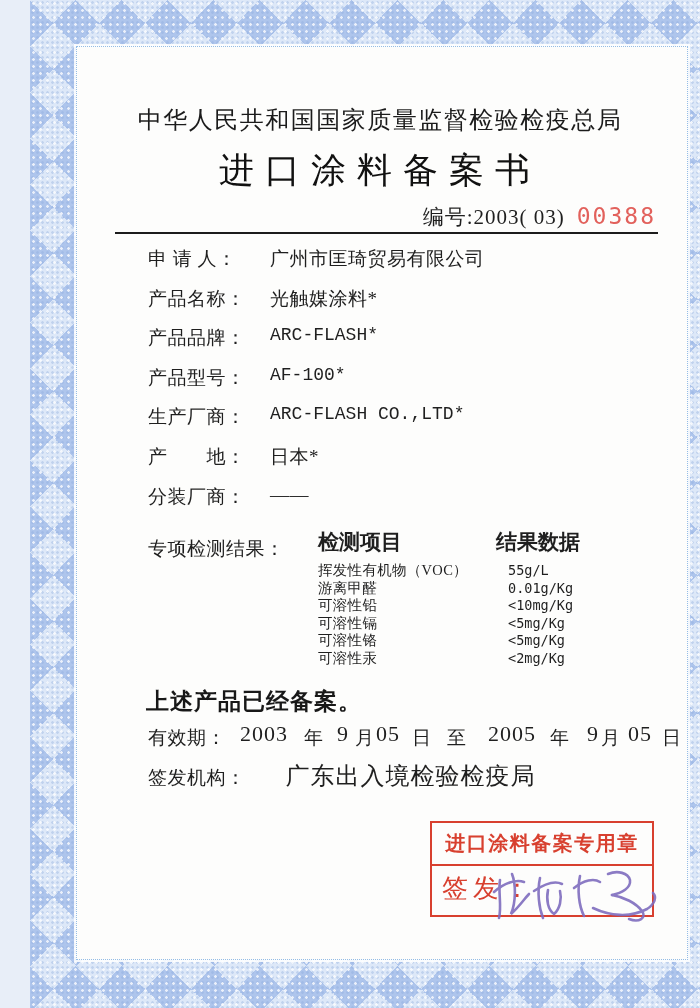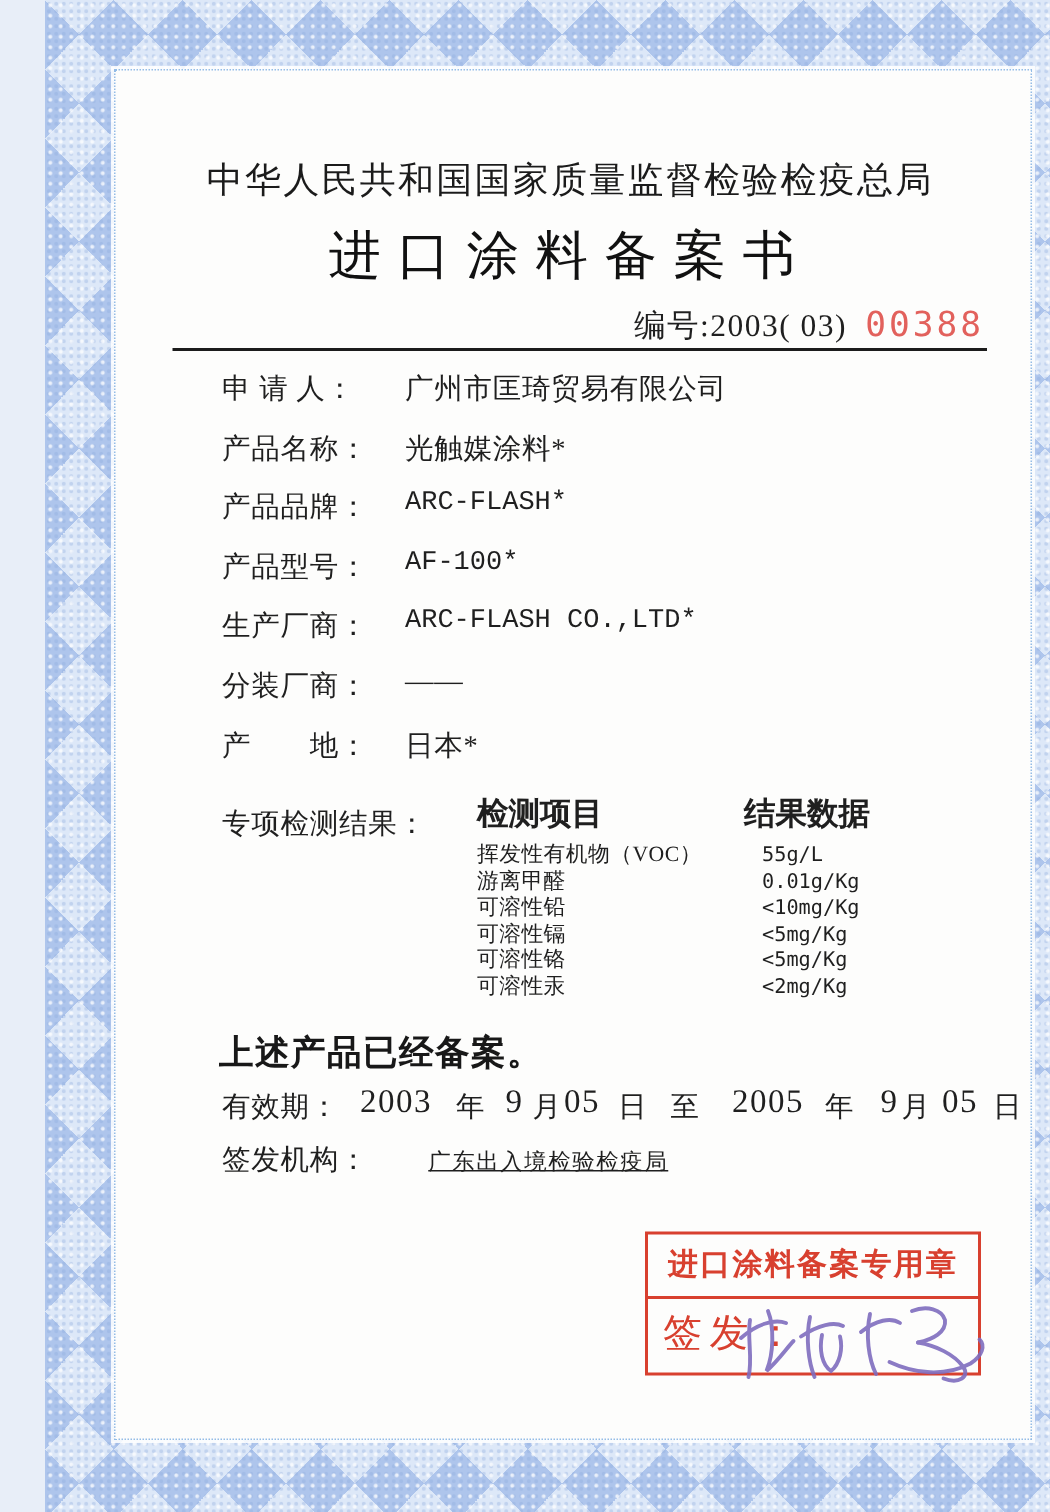--- a/index.html
+++ b/index.html
@@ -63,21 +63,21 @@
   .validity .vlabel{font-size:19px;letter-spacing:.5px;}
   .vp{font-size:19px;}
   .vp.num{font-size:22px;position:relative;top:-3px;font-family:"Liberation Serif",serif;letter-spacing:1px;}
   .vp0{margin-left:14px;} .vp1{margin-left:16px;} .vp2{margin-left:14px;}
   .vp3{margin-left:6px;}  .vp4{margin-left:2px;}  .vp5{margin-left:12px;}
   .vp6{margin-left:16px;} .vp7{margin-left:22px;text-align:center;} .vp8{margin-left:14px;}
   .vp9{margin-left:18px;} .vp10{margin-left:2px;} .vp11{margin-left:8px;}
   .vp12{margin-left:10px;}
   .issuer{position:absolute;left:118px;top:760px;display:flex;align-items:baseline;}
   .issuer .ilabel{font-size:19px;letter-spacing:.5px;}
-  .issuer .ivalue{font-size:15px;letter-spacing:1px;margin-left:40px;text-decoration:underline;}
+  .issuer .ivalue{font-size:24px;letter-spacing:1px;margin-left:40px;}
   .stamp{
     position:absolute;left:400px;top:821px;width:220px;height:92px;
     border:2.5px solid #d8402f;background:rgba(255,255,255,.0);overflow:visible;
   }
   .stamp-title{
     height:41px;line-height:41px;text-align:center;color:#d8402f;
     font-weight:bold;font-size:20px;letter-spacing:1.5px;
     border-bottom:2.5px solid #d8402f;
   }
   .stamp-sign{position:relative;height:45px;overflow:visible;}
@@ -117,26 +117,26 @@
     </div>
     <div class="field-row">
       <span class="field-label">产品型号：</span>
       <span class="field-value">AF-100*</span>
     </div>
     <div class="field-row">
       <span class="field-label">生产厂商：</span>
       <span class="field-value">ARC-FLASH CO.,LTD*</span>
     </div>
     <div class="field-row">
+      <span class="field-label">产　　地：</span>
+      <span class="field-value">日本*</span>
+    </div>
+    <div class="field-row">
       <span class="field-label">分装厂商：</span>
       <span class="field-value">——</span>
-    </div>
-    <div class="field-row">
-      <span class="field-label">产　　地：</span>
-      <span class="field-value">日本*</span>
     </div>
   </div>
 
   <div class="section-label">专项检测结果：</div>
 
   <div class="test-table">
     <div class="t-header">
       <span class="c1">检测项目</span>
       <span class="c2">结果数据</span>
     </div>

